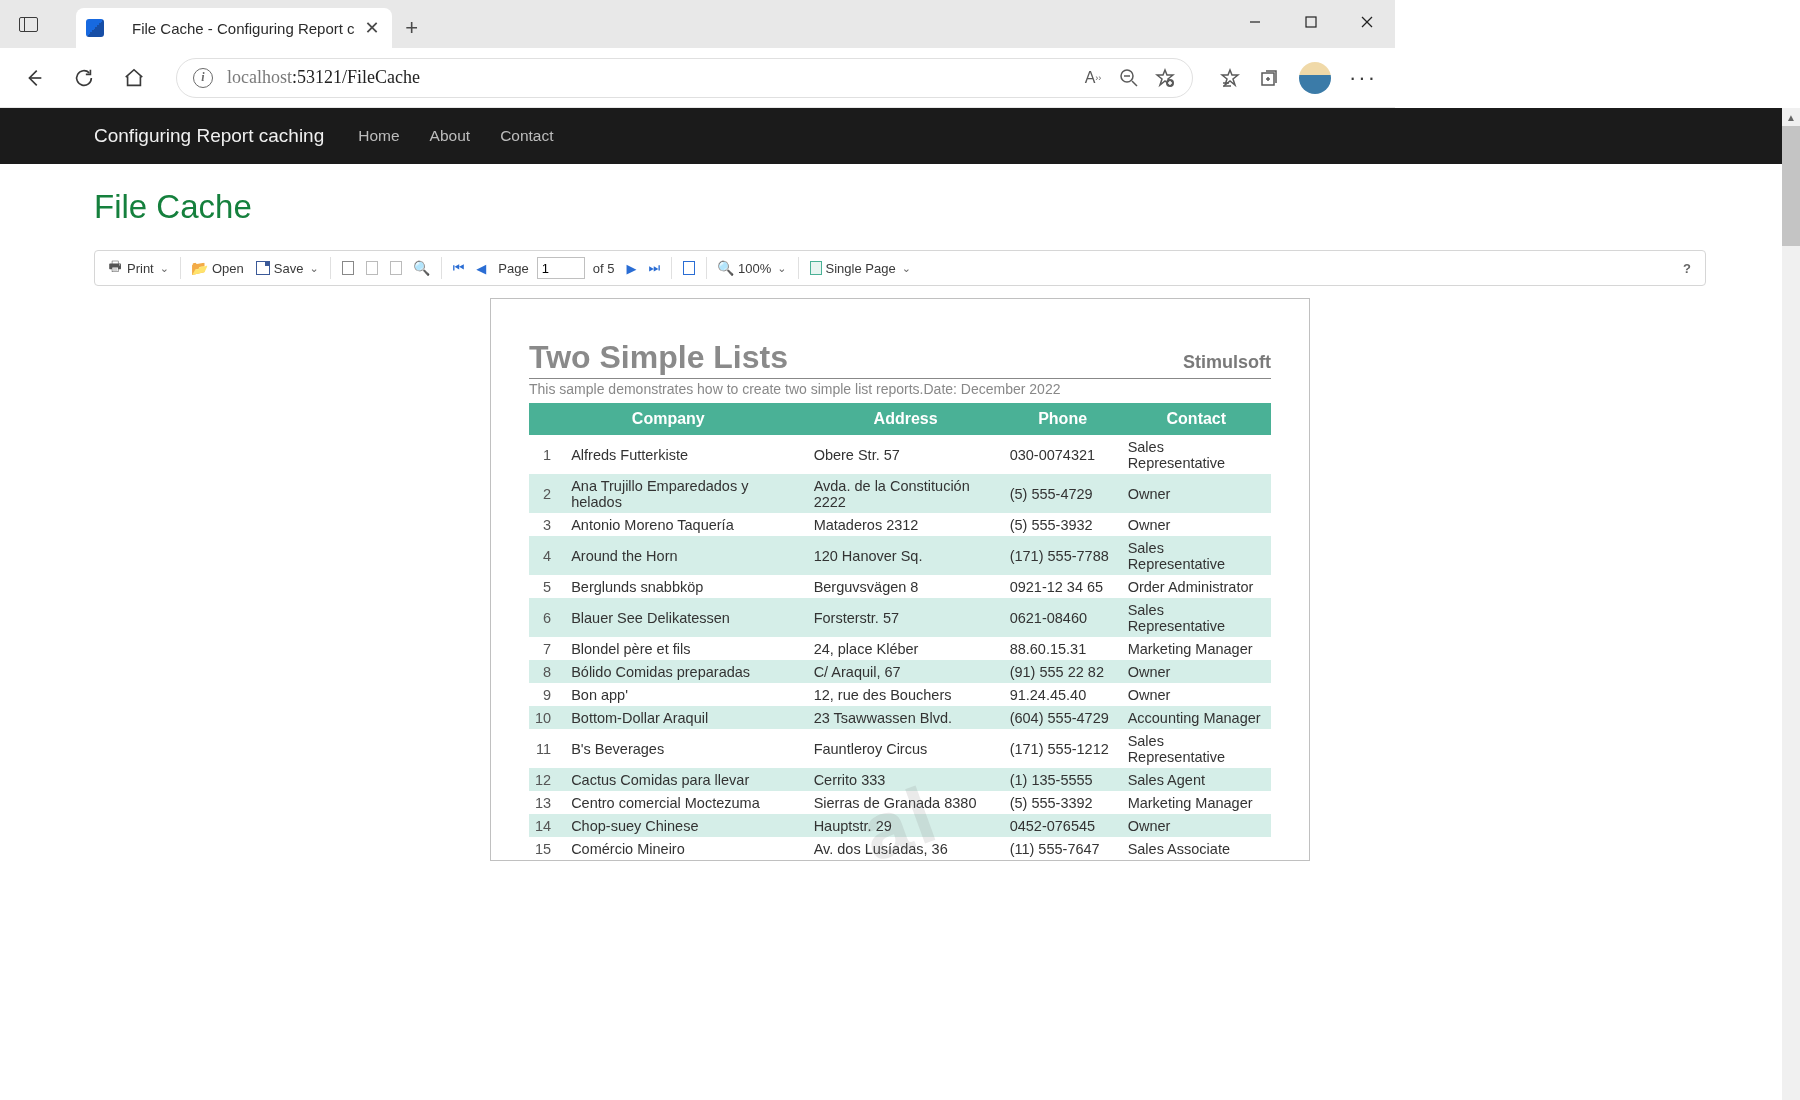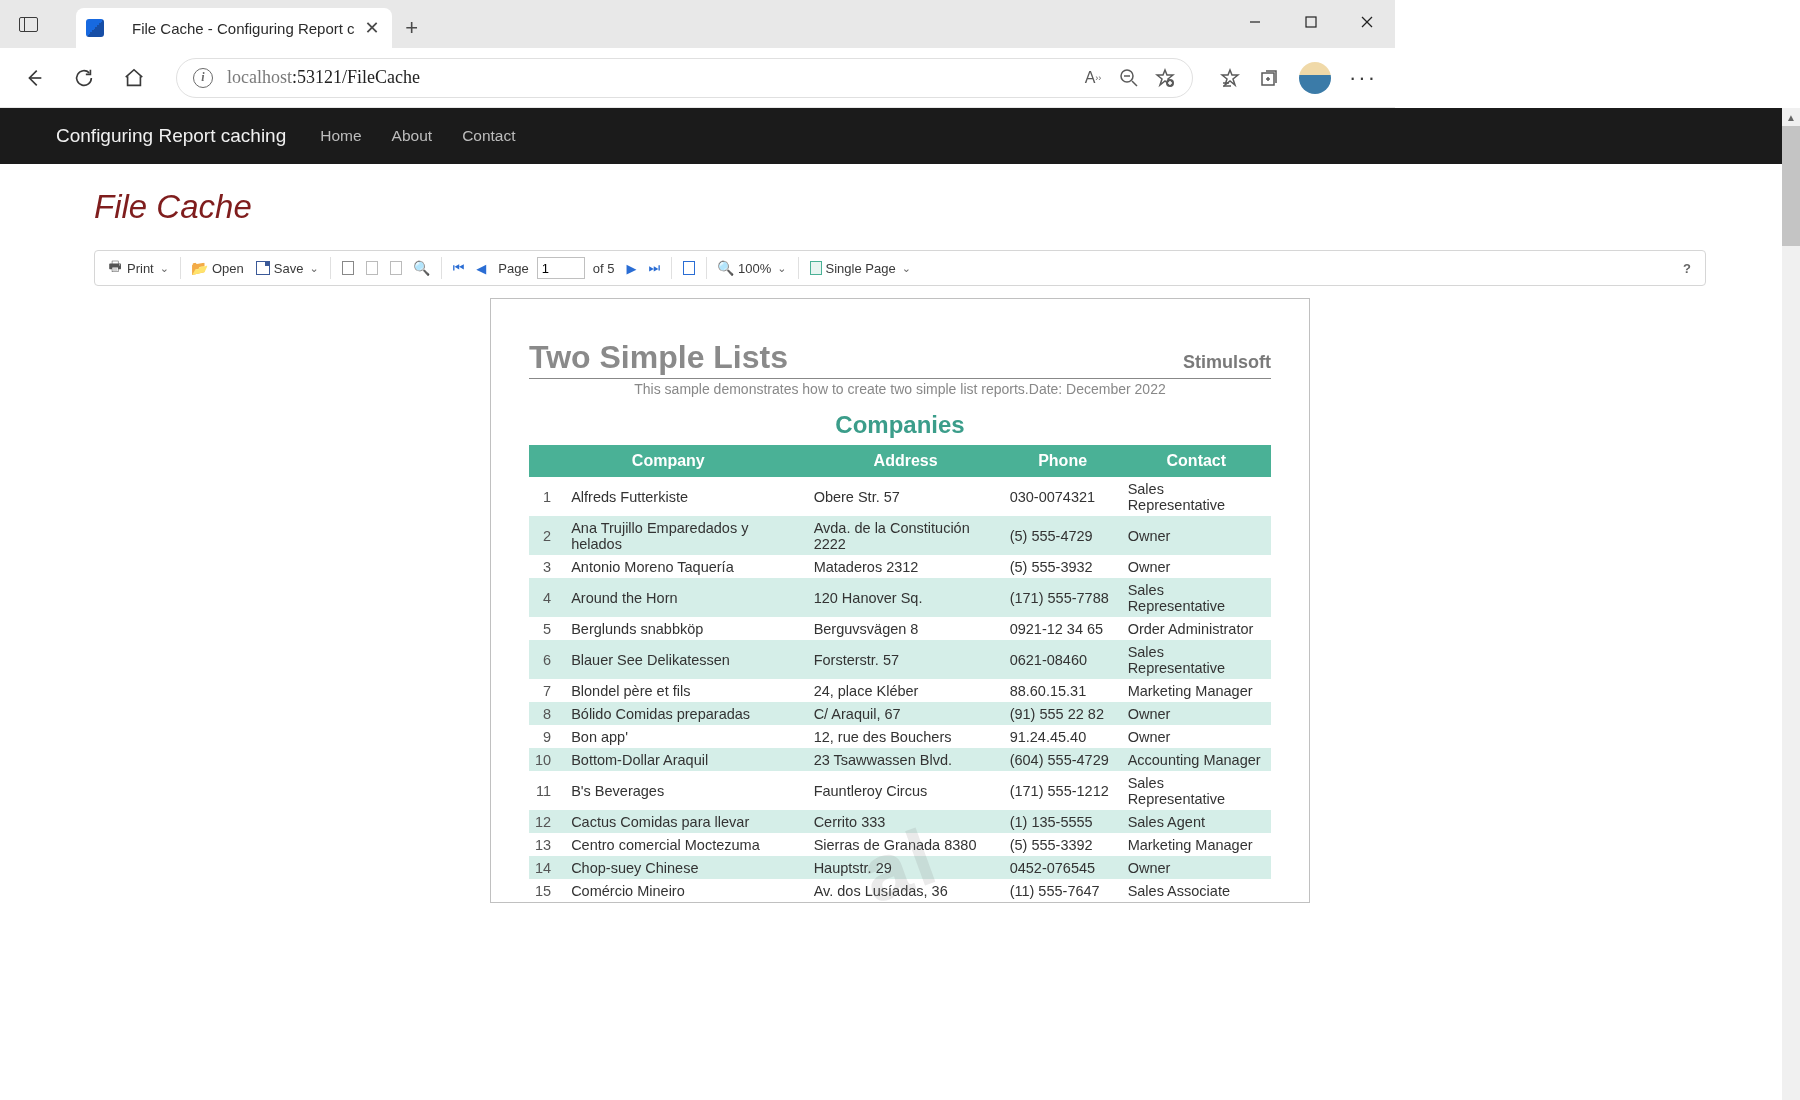--- a/index.html
+++ b/index.html
@@ -34,26 +34,26 @@
   .avatar { width: 32px; height: 32px; border-radius: 50%; background: linear-gradient(180deg, #f0d9a8 40%, #3b7ba8 40%); }
   .dots { font-size: 22px; letter-spacing: 2px; color: #3a3a3a; }
   
   
   .page-viewport { position: absolute; top: 108px; left: 0; right: 0; bottom: 0; overflow: hidden; }
   .scrollbar { position: absolute; right: 0; top: 0; bottom: 0; width: 18px; background: #f0f0f0; }
   .scroll-thumb { position: absolute; top: 18px; width: 100%; height: 120px; background: #c4c4c4; }
   .scroll-arrow { position: absolute; width: 18px; height: 18px; display: flex; align-items: center; justify-content: center; font-size: 10px; color: #666; }
   .scroll-arrow.up { top: 0; }
   
-  .dark-nav { background: #1b1b1b; height: 56px; display: flex; align-items: center; padding: 0 56px; gap: 30px; }
+  .dark-nav { background: #1b1b1b; height: 56px; display: flex; align-items: center; padding: 0 94px; gap: 30px; }
   .brand { color: #f0f0f0; font-size: 19px; margin-right: 4px; }
   .nav-link { color: #bdbdbd; font-size: 15.5px; }
   
   .content-wrap { padding: 24px 94px; }
-  .page-h1 { font-size: 33px; font-weight: 400; color: #7f1d1d; margin-bottom: 24px; font-style: italic; }
+  .page-h1 { font-size: 33px; font-weight: 400; color: #15803d; margin-bottom: 24px; }
   
   .viewer-toolbar { border: 1px solid #d6d6d6; border-radius: 4px; height: 36px; display: flex; align-items: center; padding: 0 8px; gap: 4px; font-size: 13px; color: #3a3a3a; }
   .tb-item { display: flex; align-items: center; gap: 4px; padding: 0 4px; height: 28px; }
   .tb-sep { width: 1px; height: 22px; background: #e0e0e0; margin: 0 3px; }
   .tb-drop::after { content: "⌄"; font-size: 11px; margin-left: 2px; color: #666; }
   .i-ico { width: 16px; height: 16px; display: inline-flex; align-items: center; justify-content: center; font-size: 14px; }
   .ico-print { color: #555; }
   .ico-folder { color: #f5a623; }
   .ico-save { color: #333; position: relative; width: 14px; height: 14px; border: 1.5px solid #3b5998; background: #fff; }
   .ico-save::before { content: ""; position: absolute; right: -1px; top: -1px; width: 5px; height: 5px; background: #3b5998; }
@@ -62,21 +62,21 @@
   .ico-binoc { color: #5a3a1a; }
   .ico-mag { color: #555; }
   .page-input { width: 48px; height: 22px; border: 1px solid #c0c0c0; padding: 0 4px; font-size: 13px; margin: 0 4px; }
   .tb-help { margin-left: auto; font-weight: bold; color: #666; padding-right: 6px; }
   .ico-singlepage { width: 12px; height: 14px; border: 1.3px solid #4ab196; background: #e8f5f1; }
   
   .report-page { width: 820px; margin: 12px auto 0; border: 1px solid #c0c0c0; background: #fff; padding: 40px 38px 0; position: relative; }
   .rp-head { display: flex; justify-content: space-between; align-items: baseline; border-bottom: 1.5px solid #888; padding-bottom: 2px; }
   .rp-title { font-size: 32px; font-weight: 700; color: #8a8a8a; }
   .rp-brand { font-size: 18px; font-weight: 700; color: #7a7a7a; }
-  .rp-sub { display: flex; justify-content: center; font-size: 14px; color: #888; margin-top: 2px; }
+  .rp-sub { display: flex; justify-content: flex-start; font-size: 14px; color: #888; margin-top: 2px; }
   .rp-section { text-align: center; font-size: 24px; font-weight: 700; color: #3b9d8a; margin-top: 14px; }
   
   .rp-table { width: 100%; border-collapse: collapse; margin-top: 6px; font-size: 14.5px; }
   .rp-table th { background: #4ab196; color: #fff; font-weight: 700; padding: 7px 6px; text-align: center; font-size: 16px; }
   .rp-table th:nth-child(1) { width: 36px; }
   .rp-table td { padding: 3.5px 6px; color: #333; }
   .rp-table td:first-child { text-align: right; color: #555; padding-right: 14px; }
   .rp-table tr.even td { background: #d5eee8; }
   .col-company { width: 230px; }
   .col-addr { width: 196px; }
@@ -256,21 +256,20 @@
 
     <div class="report-page">
       <div class="rp-head">
         <div class="rp-title">Two Simple Lists</div>
         <div class="rp-brand">Stimulsoft</div>
       </div>
       <div class="rp-sub">
         <span>This sample demonstrates how to create two simple list reports.</span>
         <span>Date: December 2022</span>
       </div>
-      <div class="rp-section">Companies</div>
 
       <table class="rp-table">
         <thead>
           <tr>
             <th colspan="2" class="col-company">Company</th>
             <th class="col-addr">Address</th>
             <th class="col-phone">Phone</th>
             <th>Contact</th>
           </tr>
         </thead>

